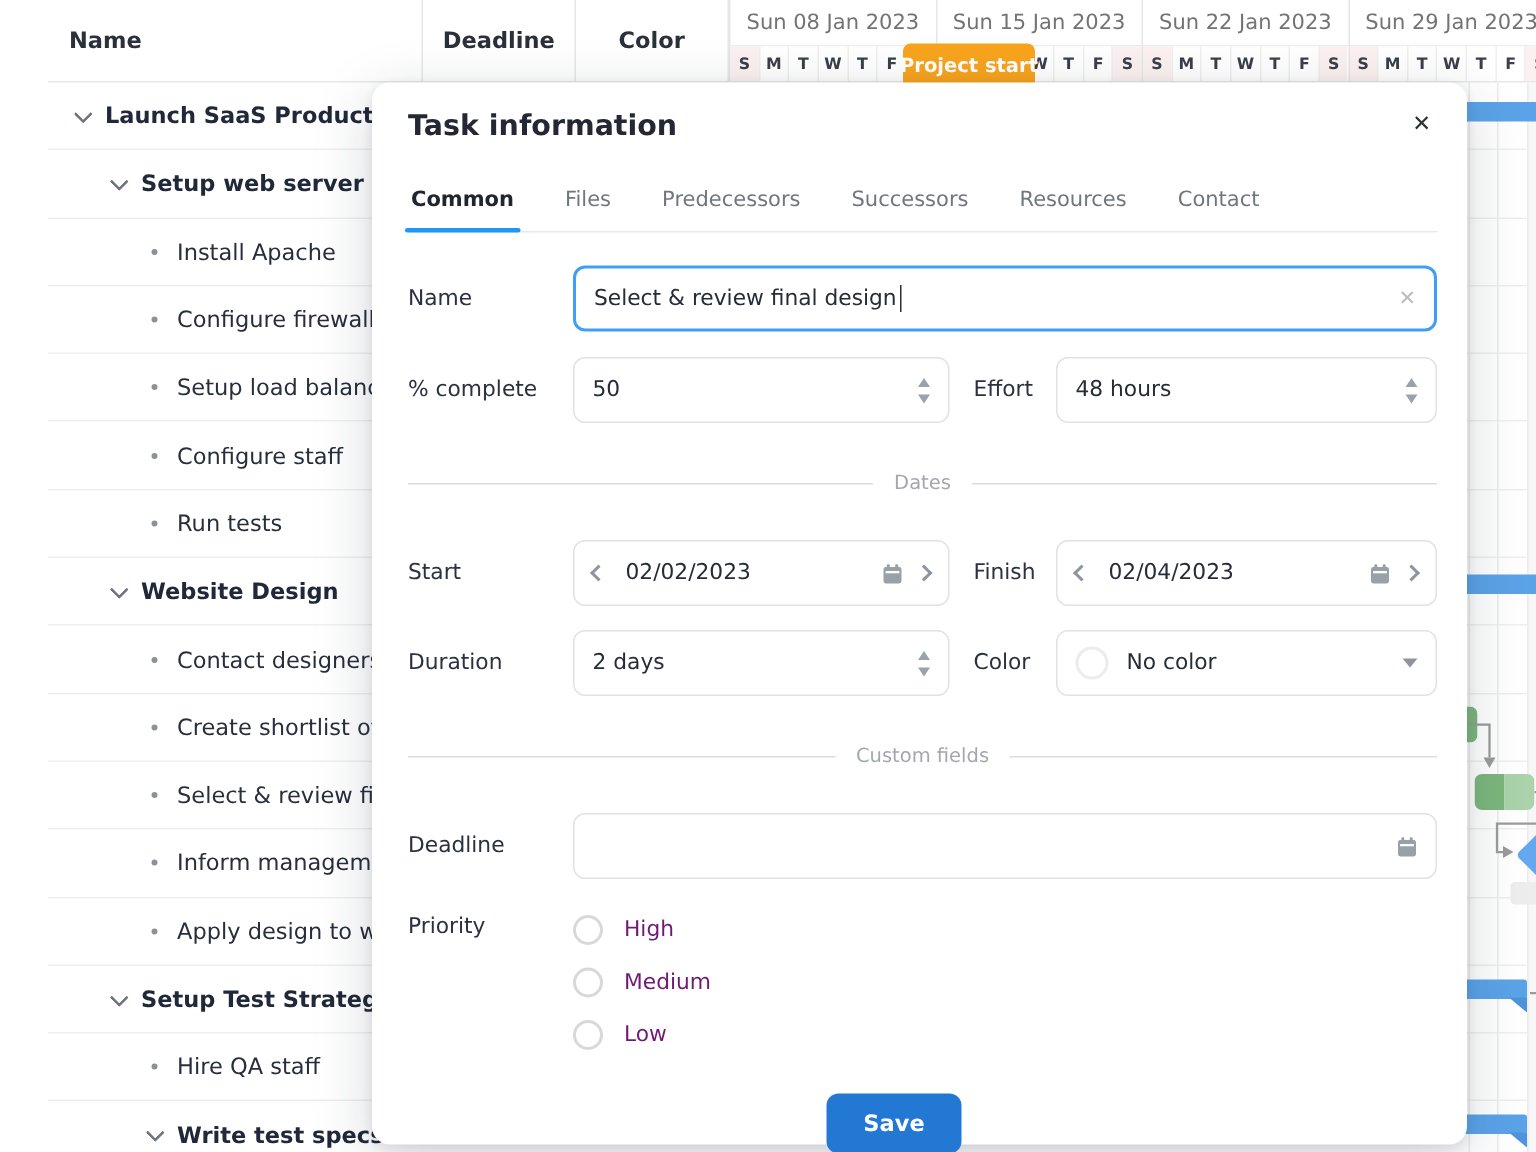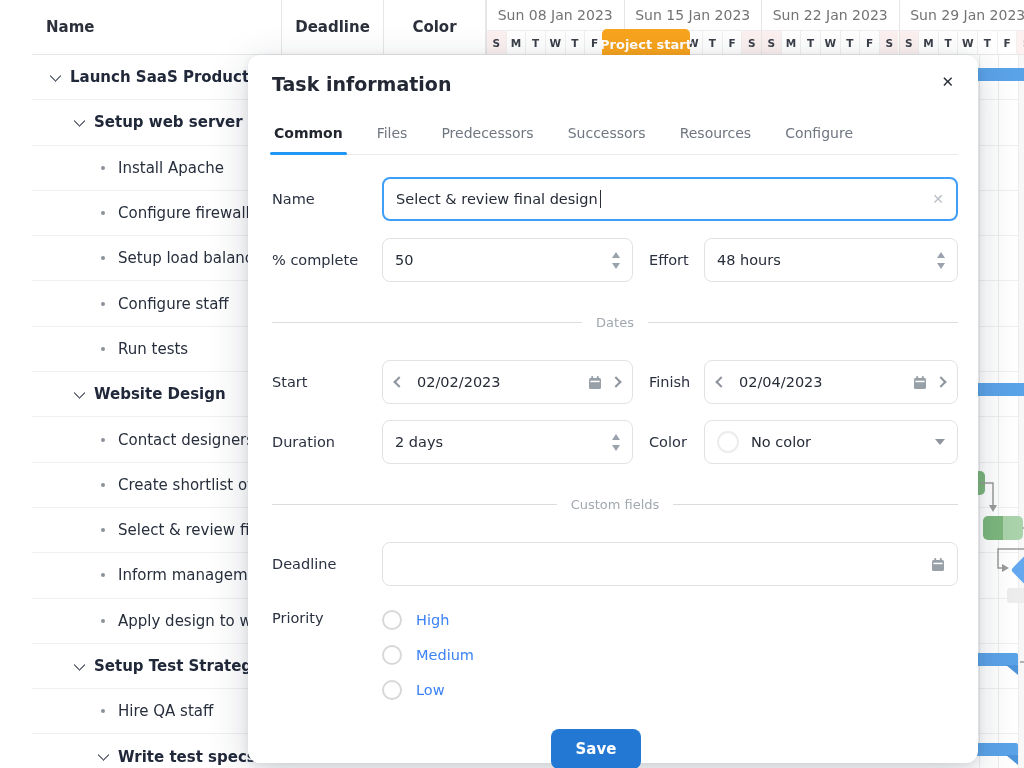--- a/index.html
+++ b/index.html
@@ -79,21 +79,21 @@
   .divider .dtext { padding:0 14px; font-size:13px; color:#a2a8af; white-space:nowrap; }
   .r-name { margin-top:22px; } .r-pct { margin-top:17px; }
   .r-start { margin-top:30px; } .r-dur { margin-top:16px; }
   .r-deadline { margin-top:30px; }
   .r-priority { margin-top:16px; align-items:start; }
   .r-priority .lab { padding-top:8px; }
   .swatch { width:22px; height:22px; border-radius:50%; background:#fff; border:2px solid #ececec; margin-right:12px; flex:none; }
   .dd-arrow { width:0; height:0; border-left:5px solid transparent; border-right:5px solid transparent; border-top:6px solid #8f959e; }
   .prow { display:flex; align-items:center; gap:14px; height:35px; cursor:pointer; }
   .radio { width:20px; height:20px; border-radius:50%; border:2px solid #d8d8d8; background:#fff; flex:none; }
-  .plabel { font-size:14.5px; color:#3b82f6; }
+  .plabel { font-size:14.5px; color:#701a75; }
   .footer { display:flex; justify-content:flex-end; align-items:center; margin-top:22px;flex-direction:column; }
   .btn-save { width:90px; height:40px; border:none; border-radius:8px; background:#2278d3; color:#fff; font-size:15px; font-weight:600; font-family:inherit; cursor:pointer; margin-right:38px; }
   .btn-text { background:none; border:none; font-family:inherit; font-size:19px; font-weight:600; color:#1e3a5c; cursor:pointer; }
   .btn-delete { margin-right:58px; }
 </style>
 </head>
 <body>
 
 <div class="app">
 
@@ -309,21 +309,21 @@
       <div class="m-title">Task information</div>
       <div class="m-close">✕</div>
     </div>
 
     <div class="tabs">
         <div class="tab active">Common</div>
         <div class="tab">Files</div>
         <div class="tab">Predecessors</div>
         <div class="tab">Successors</div>
         <div class="tab">Resources</div>
-        <div class="tab">Configure</div>
+        <div class="tab">Contact</div>
       </div>
 
     <div class="frow r-name">
       <div class="lab">Name</div>
       <div class="field name-field span-f">
         <span>Select &amp; review final design</span>
         <span class="caret"></span>
         <span class="grow"></span>
         <span class="clear-x">✕</span>
       </div>

